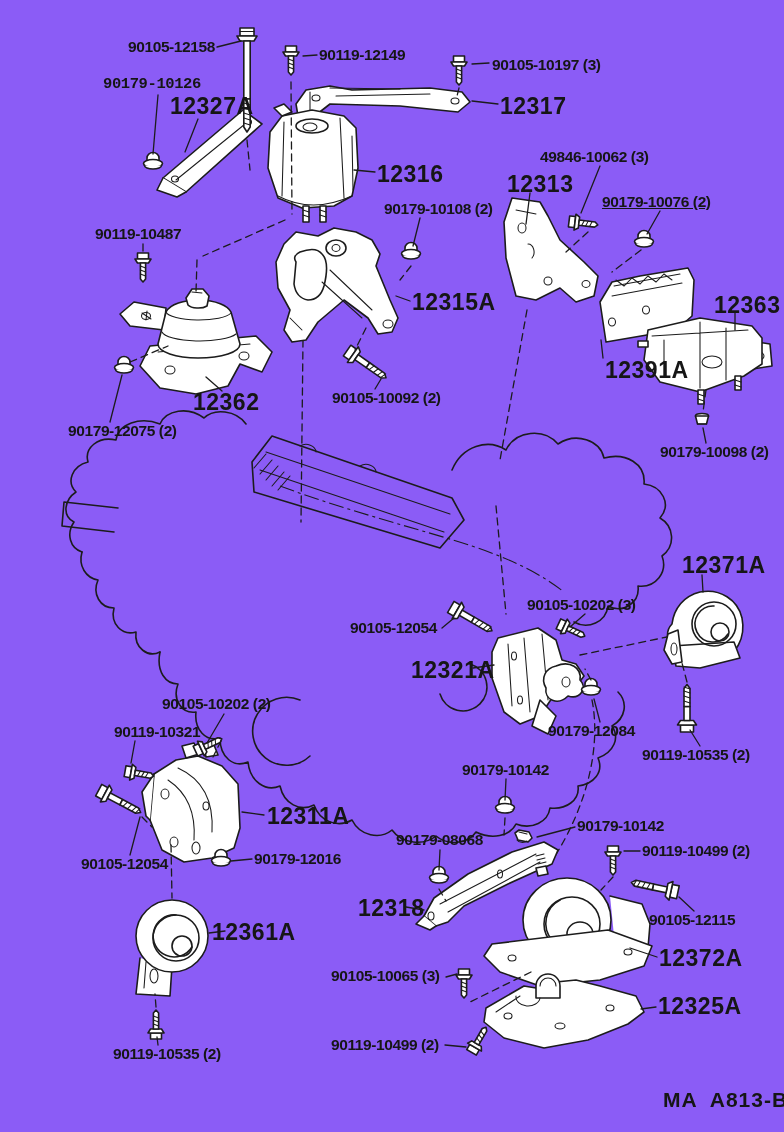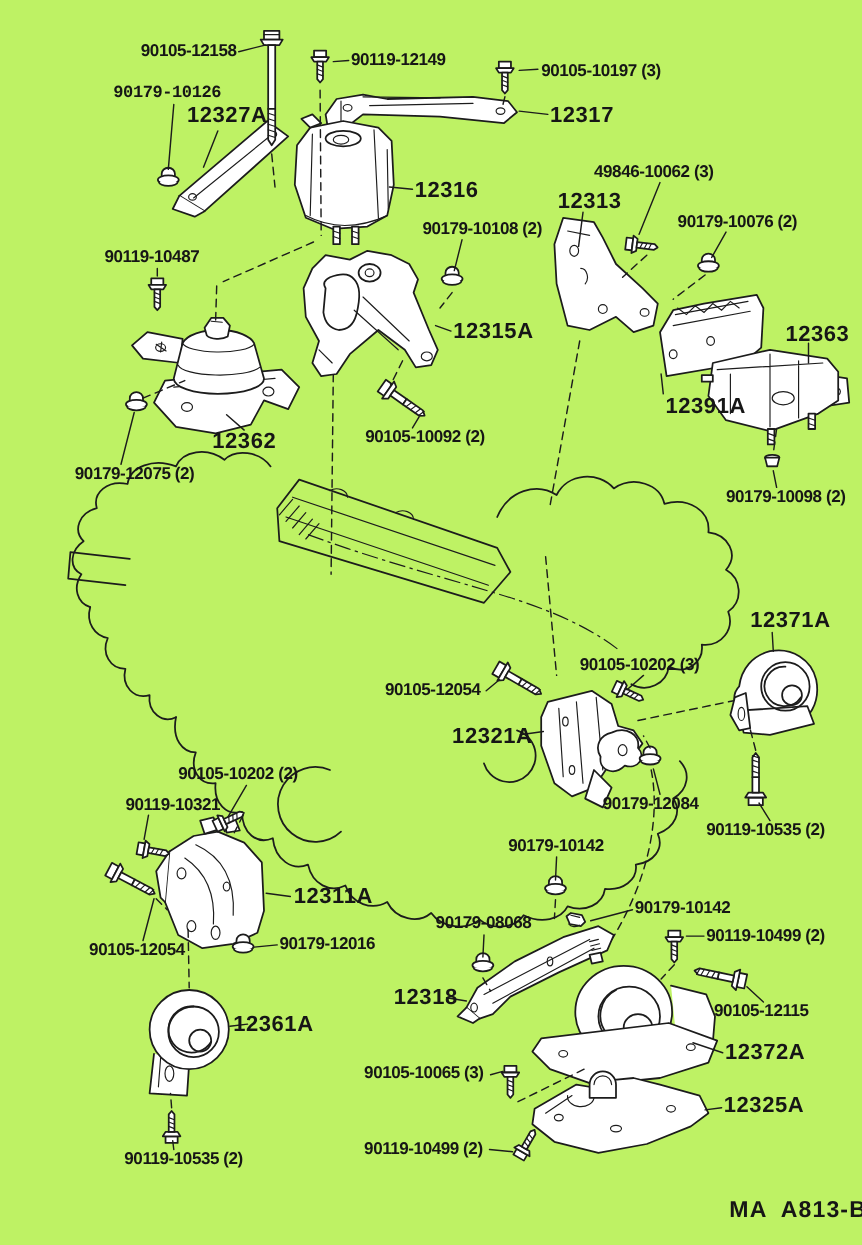--- a/index.html
+++ b/index.html
@@ -1,26 +1,26 @@
 <!DOCTYPE html>
 <html><head>
 <meta charset="utf-8">
 <style>
   html,body{margin:0;padding:0;background:#fff;}
   .stage{
-    position:relative;width:784px;height:1132px;background:#bef264;
+    position:relative;width:784px;height:1132px;background:#8b5cf6;
     overflow:hidden;font-family:"Liberation Sans",sans-serif;
   }
   .art{position:absolute;left:0;top:0;width:784px;height:1132px;}
   .lbl{
     position:absolute;color:#161616;white-space:pre;line-height:1;
     -webkit-font-smoothing:antialiased;
   }
   .lbl-num{font-size:15.5px;font-weight:700;letter-spacing:-0.4px;}
-  .lbl-id{font-size:20px;font-weight:700;letter-spacing:0.5px;}
+  .lbl-id{font-size:23px;font-weight:700;letter-spacing:0.5px;}
   .lbl-code{font-size:21px;font-weight:700;letter-spacing:1px;}
   svg .ln{fill:none;stroke:#1c1c1c;stroke-width:1.6;stroke-linejoin:round;stroke-linecap:round;}
   svg .fw{fill:#ffffff;stroke:#1c1c1c;stroke-width:1.6;stroke-linejoin:round;stroke-linecap:round;}
   svg .thin{fill:none;stroke:#1c1c1c;stroke-width:1.05;stroke-linecap:round;}
   svg .lead{fill:none;stroke:#1c1c1c;stroke-width:1.3;stroke-linecap:round;}
   svg .dash{fill:none;stroke:#1c1c1c;stroke-width:1.3;stroke-dasharray:7 5;stroke-linecap:round;}
   svg .dashdot{fill:none;stroke:#1c1c1c;stroke-width:1.1;stroke-dasharray:15 4 3 4;}
 </style>
 </head>
 <body>
@@ -305,21 +305,21 @@
   <div id="label-layer">
       <div class="lbl lbl-num" style="left: 128px; top: 39px; color: rgb(22, 22, 22);">90105-12158</div>
       <div class="lbl lbl-num" style="left: 319px; top: 47px; color: rgb(22, 22, 22);">90119-12149</div>
       <div class="lbl lbl-num" style="left: 492px; top: 57px; color: rgb(22, 22, 22);">90105-10197 (3)</div>
       <div class="lbl lbl-num" style="left: 103px; top: 77px; color: rgb(22, 22, 22); font-family: Liberation Mono, monospace;">90179-10126</div>
       <div class="lbl lbl-id" style="left: 170px; top: 95px; color: rgb(22, 22, 22);">12327A</div>
       <div class="lbl lbl-id" style="left: 500px; top: 95px; color: rgb(22, 22, 22);">12317</div>
       <div class="lbl lbl-id" style="left: 377px; top: 163px; color: rgb(22, 22, 22);">12316</div>
       <div class="lbl lbl-num" style="left: 540px; top: 149px; color: rgb(22, 22, 22);">49846-10062 (3)</div>
       <div class="lbl lbl-id" style="left: 507px; top: 173px; color: rgb(22, 22, 22);">12313</div>
-      <div class="lbl lbl-num" style="left: 616px; top: 194px; color: rgb(22, 22, 22);">90179-10076 (2)</div>
+      <div class="lbl lbl-num" style="left: 602px; top: 194px; color: rgb(22, 22, 22); text-decoration: underline;">90179-10076 (2)</div>
       <div class="lbl lbl-num" style="left: 384px; top: 201px; color: rgb(22, 22, 22);">90179-10108 (2)</div>
       <div class="lbl lbl-num" style="left: 95px; top: 226px; color: rgb(22, 22, 22);">90119-10487</div>
       <div class="lbl lbl-id" style="left: 412px; top: 291px; color: rgb(22, 22, 22);">12315A</div>
       <div class="lbl lbl-id" style="left: 714px; top: 294px; color: rgb(22, 22, 22);">12363</div>
       <div class="lbl lbl-id" style="left: 605px; top: 359px; color: rgb(22, 22, 22);">12391A</div>
       <div class="lbl lbl-id" style="left: 193px; top: 391px; color: rgb(22, 22, 22);">12362</div>
       <div class="lbl lbl-num" style="left: 68px; top: 423px; color: rgb(22, 22, 22);">90179-12075 (2)</div>
       <div class="lbl lbl-num" style="left: 332px; top: 390px; color: rgb(22, 22, 22);">90105-10092 (2)</div>
       <div class="lbl lbl-num" style="left: 660px; top: 444px; color: rgb(22, 22, 22);">90179-10098 (2)</div>
       <div class="lbl lbl-id" style="left: 682px; top: 554px; color: rgb(22, 22, 22);">12371A</div>

